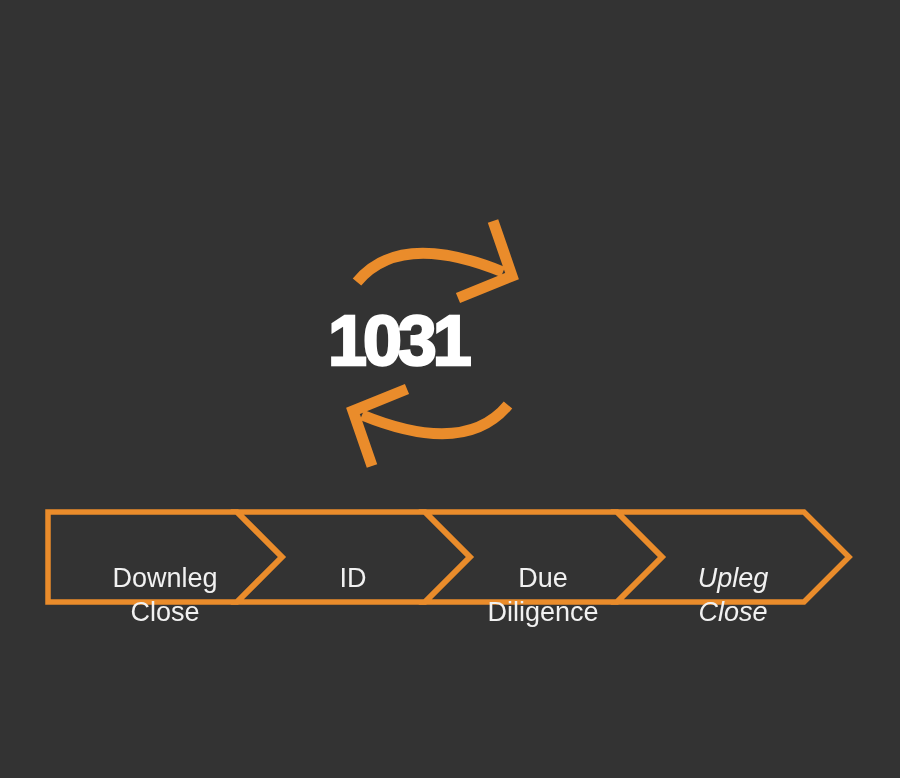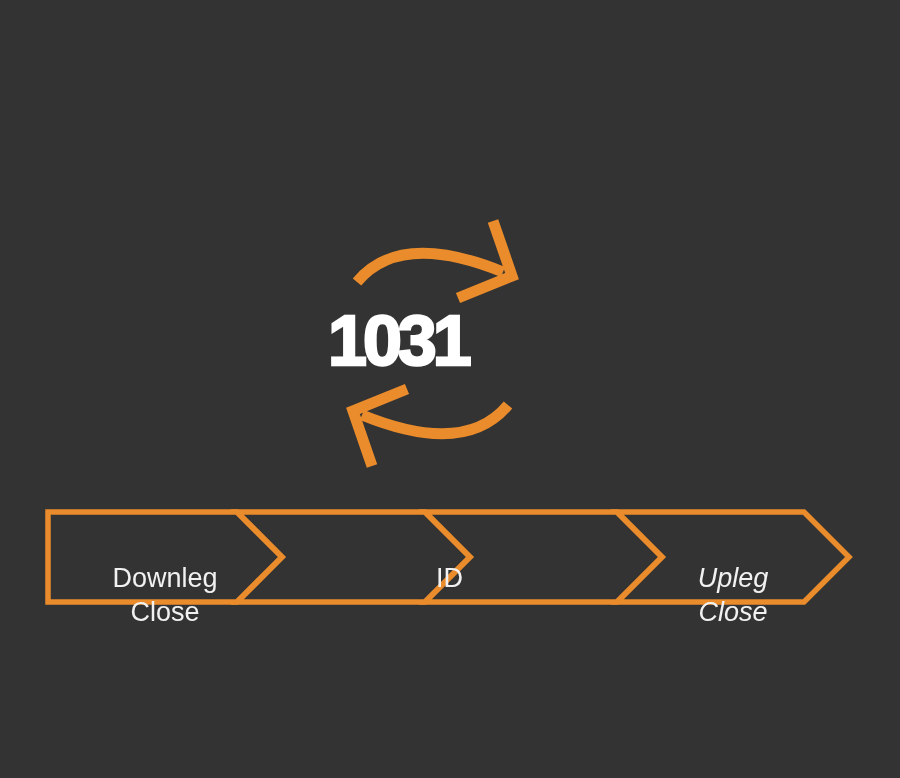--- a/index.html
+++ b/index.html
@@ -54,21 +54,21 @@
     width:220px;
     text-align:center;
     color:var(--label-text);
     font-size:27px;
     line-height:34px;
     font-weight:400;
     margin-top:42px;
   }
   .stage-label .l1,.stage-label .l2{white-space:nowrap;}
   .label-1{left:55px;}
-  .label-2{left:243px;text-align:right;}
+  .label-2{left:243px;}
   .label-3{left:433px;}
   .label-4{left:623px;font-style:italic;}
 </style>
 </head>
 <body>
 
 <div class="stage">
 
   <svg class="logo-svg" viewBox="330 200 220 280" xmlns="http://www.w3.org/2000/svg">
     <g>
@@ -90,18 +90,22 @@
     <path class="chevron" d="M 617 512 L 804 512 L 849 557 L 804 602 L 617 602 L 662 557 Z"></path>
   </svg>
 
   <div class="stage-label label-1">
     <div class="l1">Downleg</div>
     <div class="l2">Close</div>
   </div>
   <div class="stage-label label-2">
     <div class="l1">ID</div>
   </div>
+  <div class="stage-label label-3">
+    <div class="l1">Due</div>
+    <div class="l2">Diligence</div>
+  </div>
   <div class="stage-label label-4">
     <div class="l1">Upleg</div>
     <div class="l2">Close</div>
   </div>
 
 </div>
 
 </body></html>

